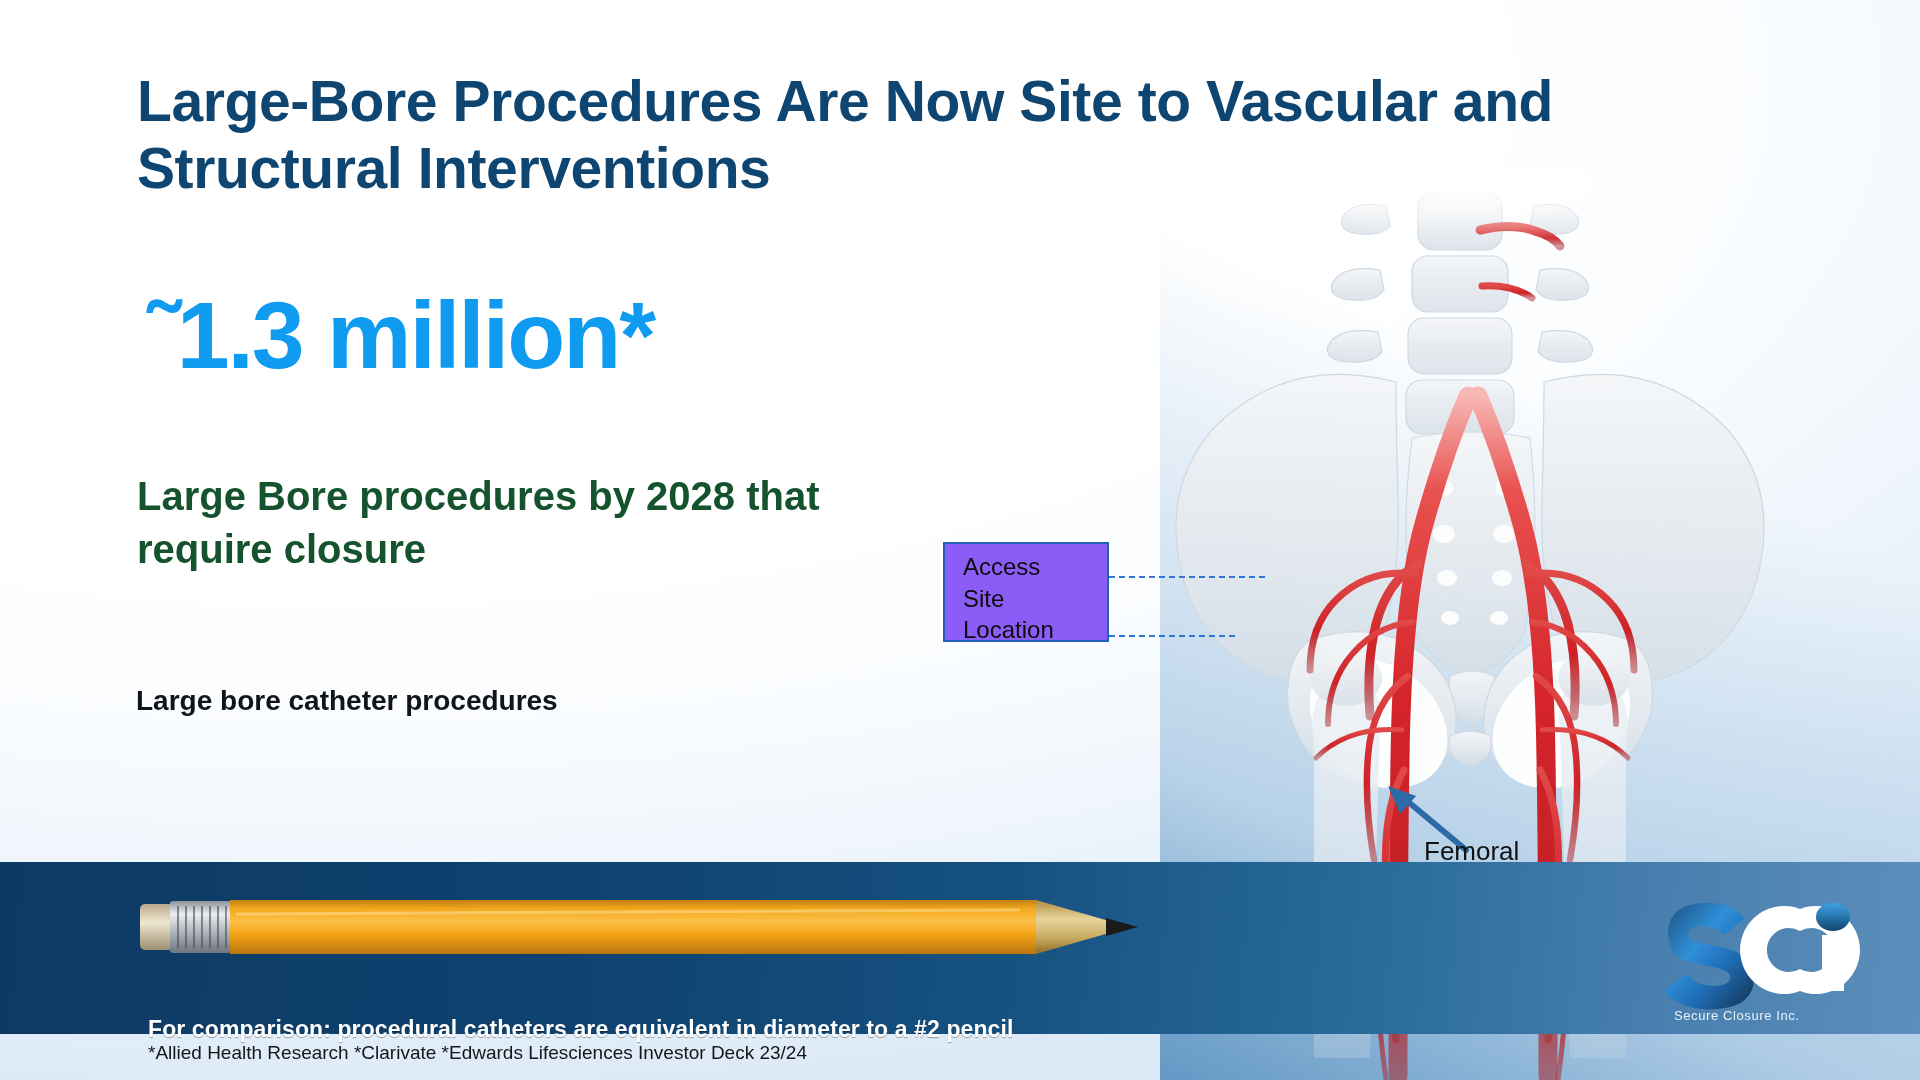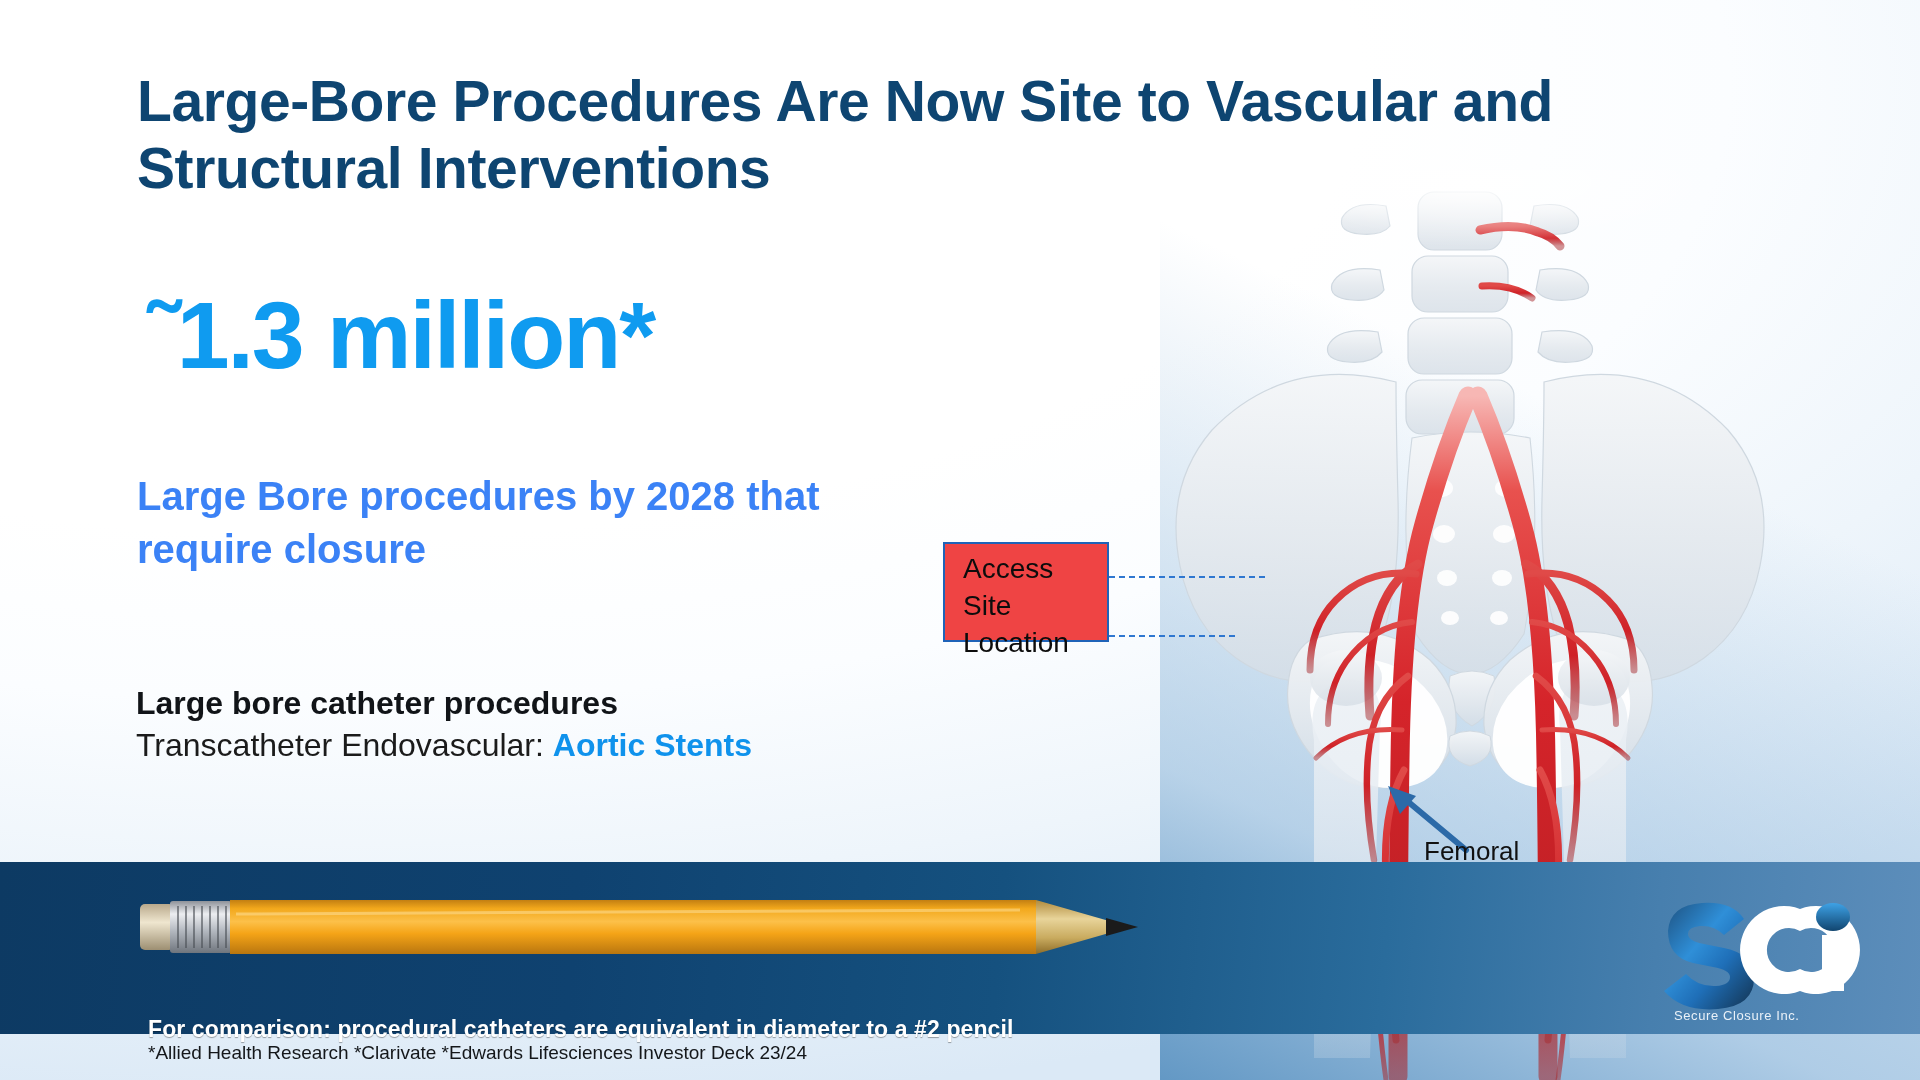--- a/index.html
+++ b/index.html
@@ -31,35 +31,35 @@
   }
   #bignum{
     position:absolute; left:136px; top:288px;
     color:#0f9bf0;
     font-size:95px; font-weight:bold; line-height:1;
     letter-spacing:-2px;
     margin-left:11px;
   }
   #subhead{
     position:absolute; left:137px; top:470px; width:760px;
-    color:#3b82f6;
+    color:#14532d;
     font-size:40px; font-weight:bold; line-height:1.33;
   }
 
   #proc-block{ position:absolute; left:136px; top:683px; }
-  #proc-title{ font-size:32px; font-weight:bold; color:#111418; line-height:1.28; }
+  #proc-title{ font-size:28px; font-weight:bold; color:#111418; line-height:1.28; }
   .proc-line{ font-size:32px; color:#1b1b1b; line-height:1.35; white-space:nowrap; }
   .proc-line b{ color:#0f92ec; font-weight:bold; }
 
   
   #access-box{
     position:absolute; left:943px; top:542px; width:166px; height:100px;
-    border:2.5px solid #1f63b8; background:#ef4444;
+    border:2.5px solid #1f63b8; background:#8b5cf6;
     padding:7px 0 0 18px;
-    font-size:28px; line-height:1.32; color:#0c0c0c;
+    font-size:24px; line-height:1.32; color:#0c0c0c;
   }
   .leader{
     position:absolute; height:0;
     border-top:2.5px dashed #2f77d0;
   }
   #leader-1{ left:1109px; top:576px; width:156px; }
   #leader-2{ left:1109px; top:635px; width:126px; }
 
   
   #femoral-label{
@@ -200,21 +200,20 @@
 </svg>
 
 <div id="headline">Large-Bore Procedures Are Now Site to Vascular and Structural Interventions</div>
 
 <div id="bignum">˜1.3 million*</div>
 
 <div id="subhead">Large Bore procedures by 2028 that require closure</div>
 
 <div id="proc-block">
   <div id="proc-title">Large bore catheter procedures</div>
-  <div class="proc-line"><span>Transcatheter Endovascular: </span><b>Aortic Stents</b></div>
 </div>
 
 <div id="access-box">
   <div>Access</div>
   <div>Site</div>
   <div>Location</div>
 </div>
 <div class="leader" id="leader-1"></div>
 <div class="leader" id="leader-2"></div>
 

